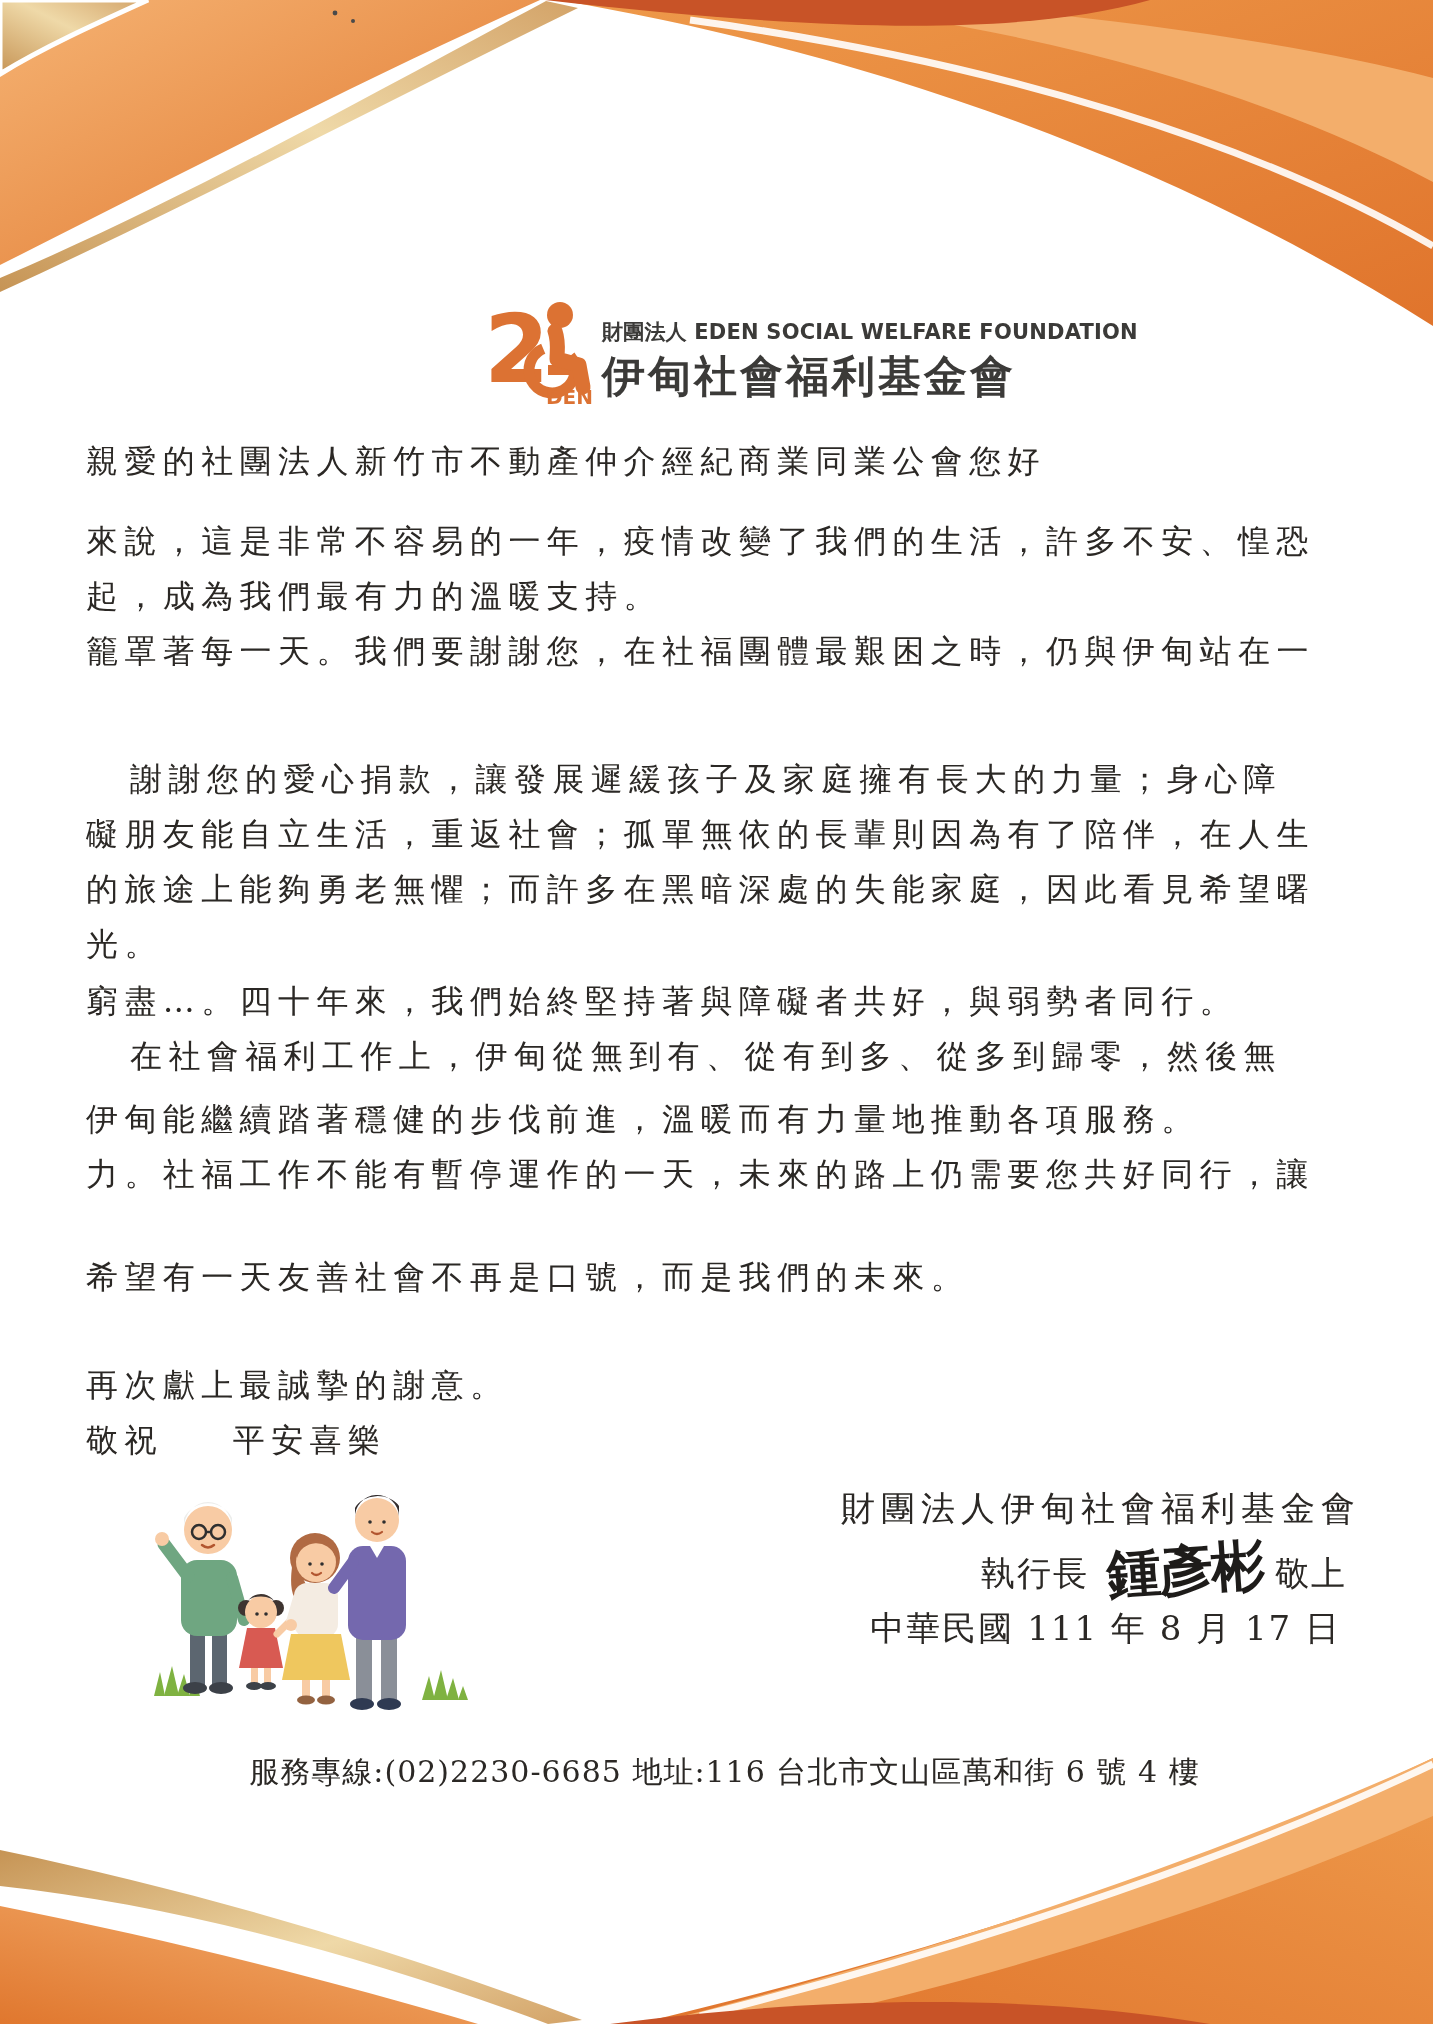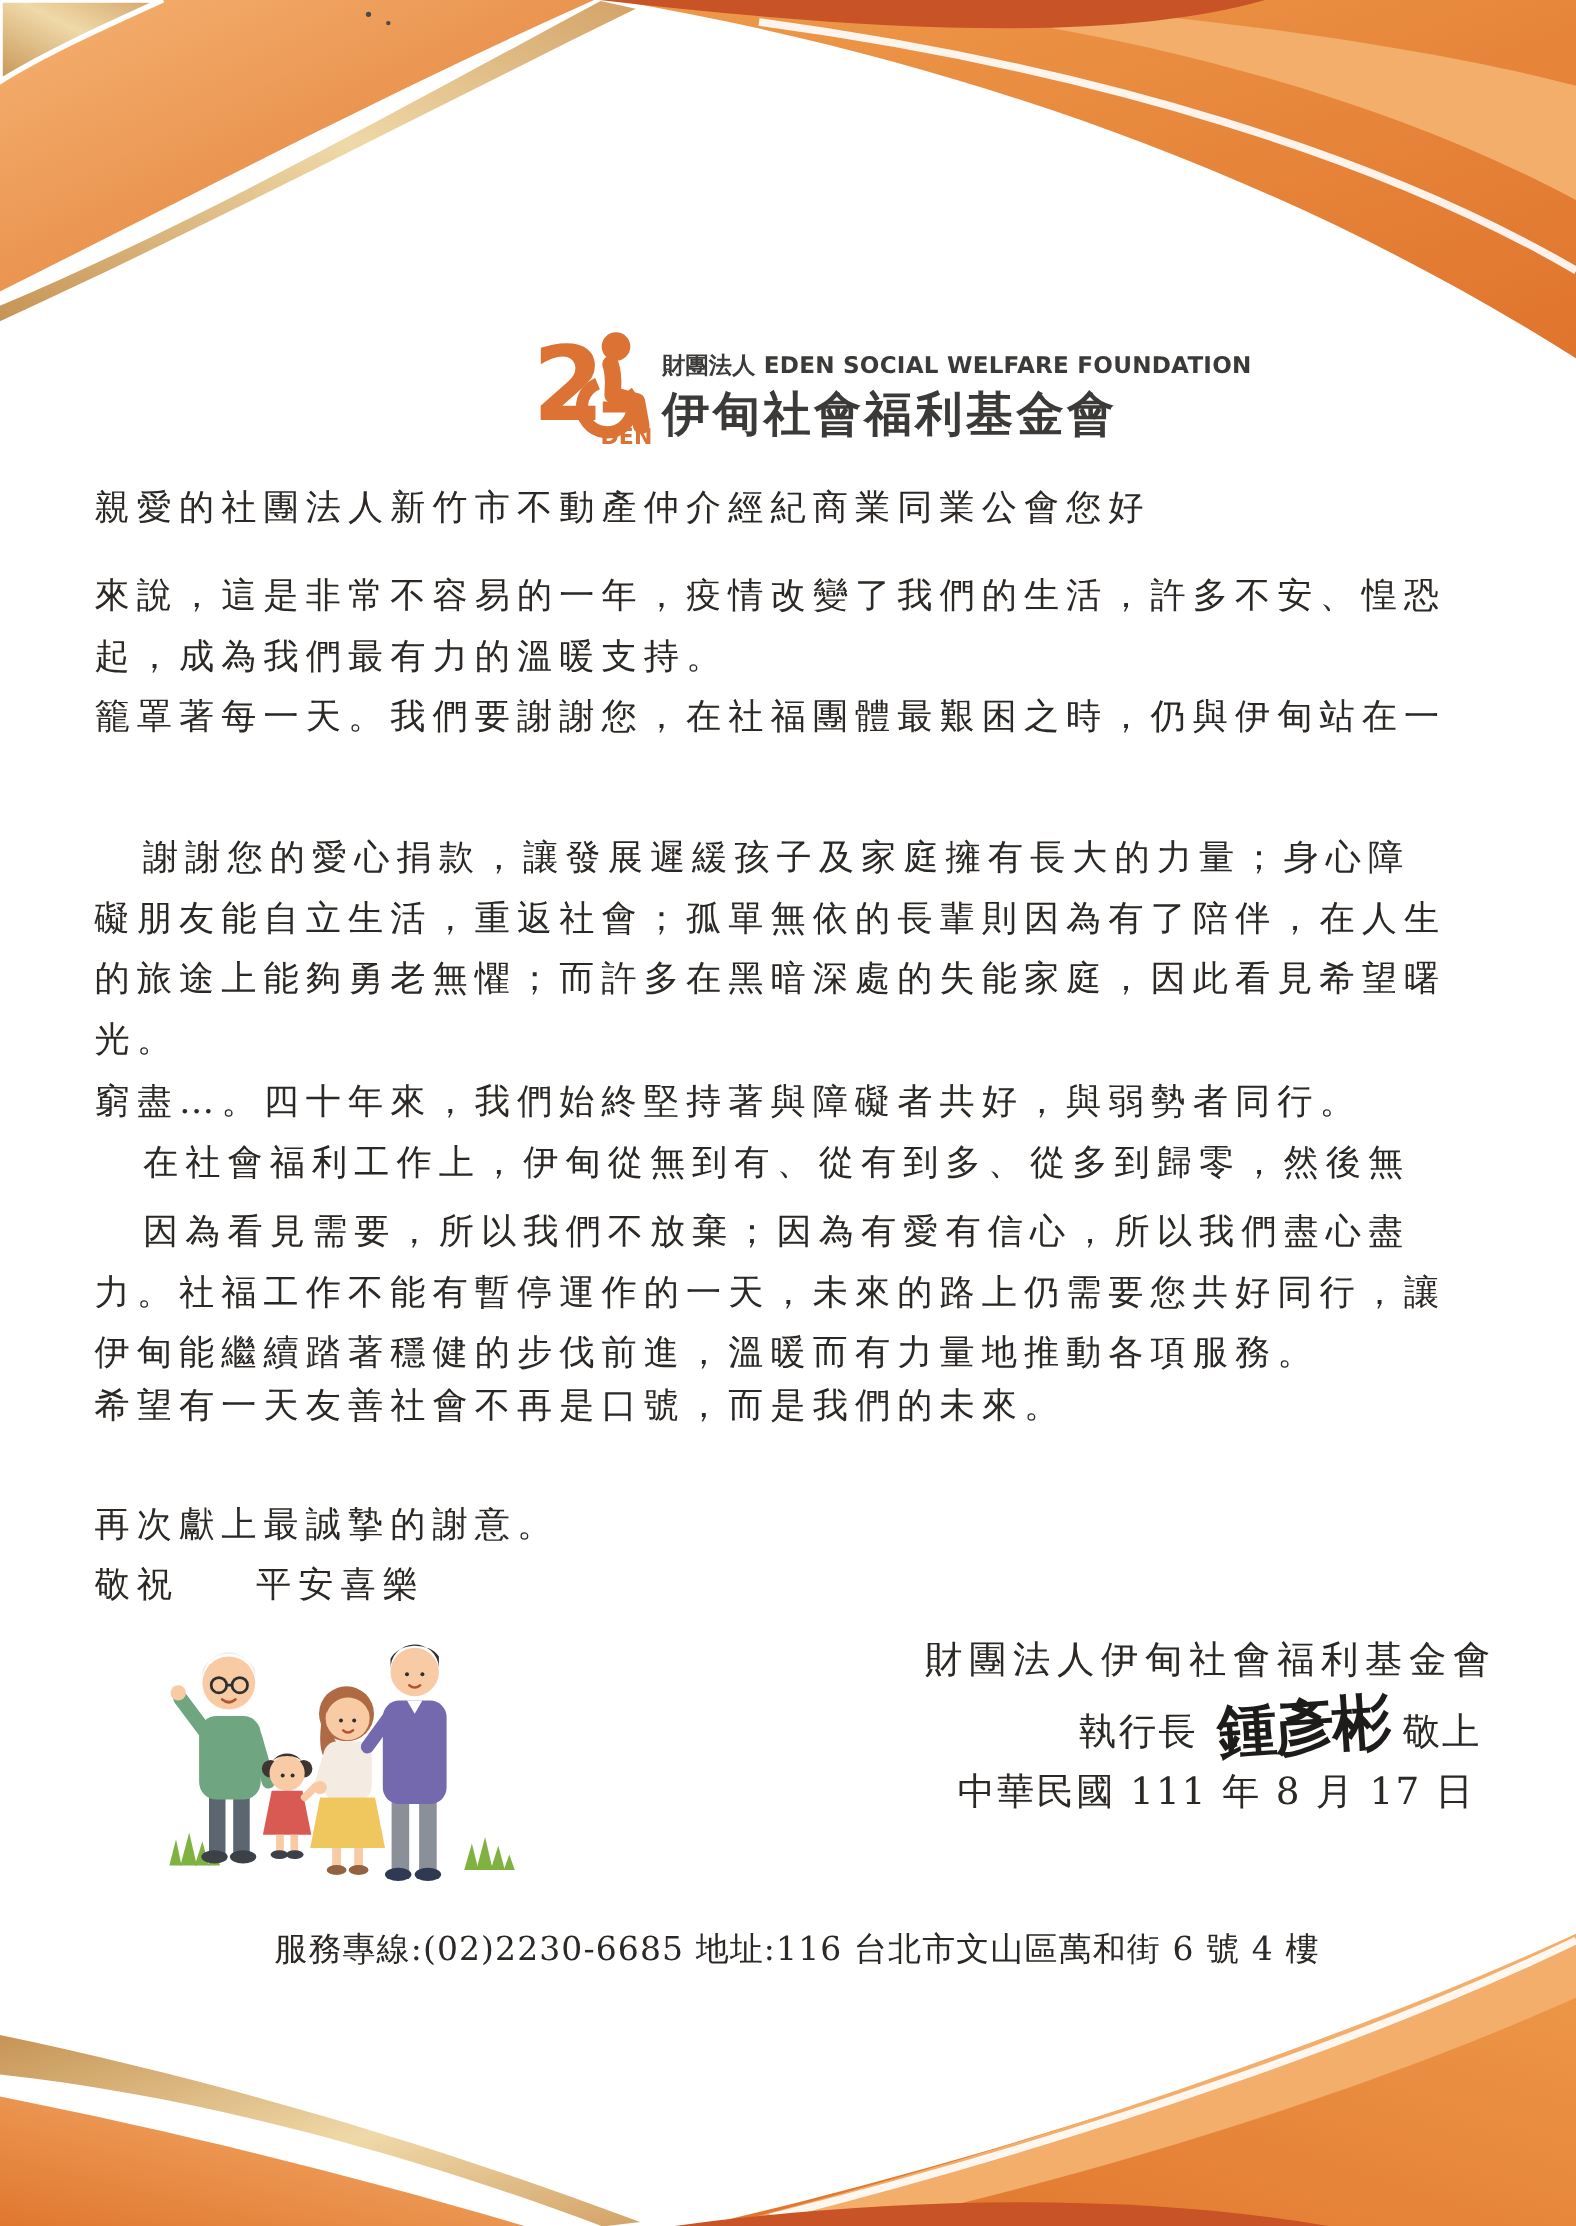--- a/index.html
+++ b/index.html
@@ -126,23 +126,22 @@
     <div class="bodyline">的旅途上能夠勇老無懼；而許多在黑暗深處的失能家庭，因此看見希望曙</div>
     <div class="bodyline">光。</div>
   </div>
 
   <div class="para p3">
     <div class="bodyline">窮盡…。四十年來，我們始終堅持著與障礙者共好，與弱勢者同行。</div>
     <div class="bodyline indent">在社會福利工作上，伊甸從無到有、從有到多、從多到歸零，然後無</div>
   </div>
 
   <div class="para p4">
-    <div class="bodyline indent">因為看見需要，所以我們不放棄；因為有愛有信心，所以我們盡心盡</div>
+    <div class="bodyline">伊甸能繼續踏著穩健的步伐前進，溫暖而有力量地推動各項服務。</div>
     <div class="bodyline">力。社福工作不能有暫停運作的一天，未來的路上仍需要您共好同行，讓</div>
-    <div class="bodyline">伊甸能繼續踏著穩健的步伐前進，溫暖而有力量地推動各項服務。</div>
   </div>
 
   <div class="hope bodyline">希望有一天友善社會不再是口號，而是我們的未來。</div>
   <div class="thanks bodyline">再次獻上最誠摯的謝意。</div>
 
   <div class="blessing bodyline">
     <span>敬祝</span><span class="phrase">平安喜樂</span>
   </div>
 
   <div class="sig-org">財團法人伊甸社會福利基金會</div>

